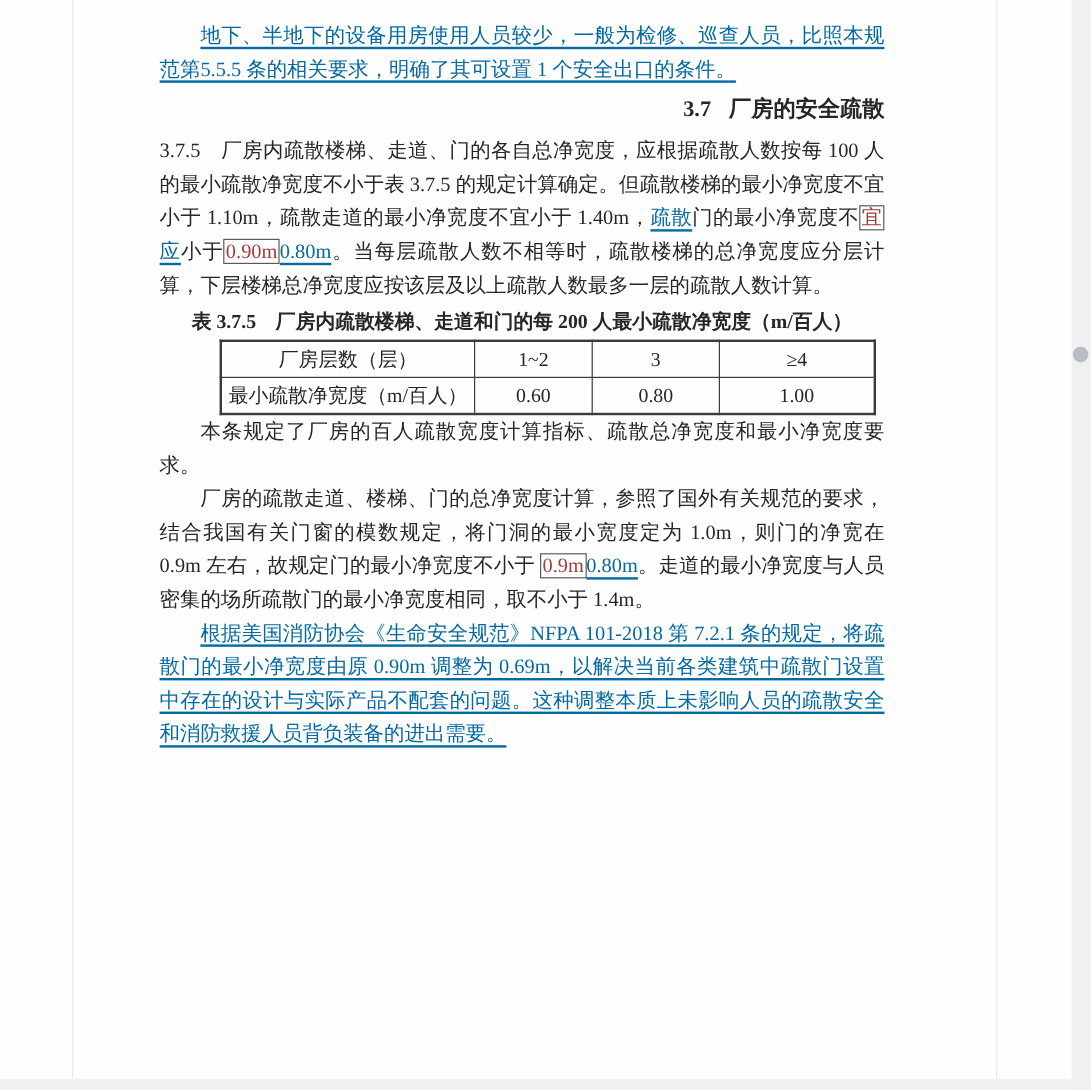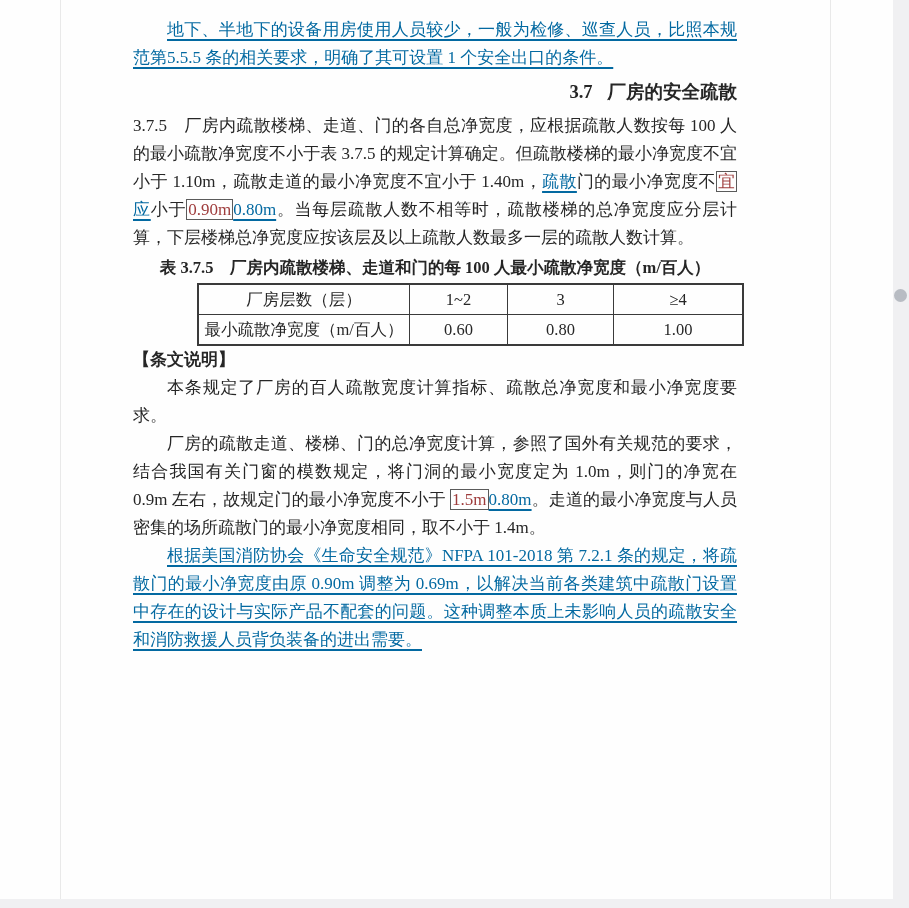--- a/index.html
+++ b/index.html
@@ -34,21 +34,21 @@
     line-height:28px; margin:6px 0;
   }
   .hgap { display:inline-block; width:15px; }
   .bold { font-weight:bold; }
   .tbl-title {
     font-weight:bold; font-size:16.5px; text-align:center;
     line-height:26px; margin-top:3px;
   }
   table.spec {
     border-collapse:collapse; table-layout:fixed;
-    width:540px; margin-left:64px; margin-top:2px;
+    width:540px; margin-left:50px; margin-top:2px;
     border:2px solid #3a3a3a;
   }
   table.spec td {
     border:1px solid #3a3a3a; text-align:center; vertical-align:middle;
     font-size:16.5px; padding:0; height:29px;
   }
   .c1 { width:210px; } .c2 { width:97px; } .c3 { width:105px; } .c4 { width:128px; }
   .after-table { margin-top:8px !important; }
 </style>
 </head>
@@ -63,41 +63,40 @@
 <div class="content">
 
 
 
   <p class="indent"><span class="rev">地下、半地下的设备用房使用人员较少，一般为检修、巡查人员，比照本规范第5.5.5 条的相关要求，明确了其可设置 1 个安全出口的条件。</span></p>
 
   <div class="heading"><span>3.7</span><span class="hgap"></span><span>厂房的安全疏散</span></div>
 
   <p><span>3.7.5　厂房内疏散楼梯、走道、门的各自总净宽度，应根据疏散人数按每 100 人的最小疏散净宽度不小于表 3.7.5 的规定计算确定。但疏散楼梯的最小净宽度不宜小于 1.10m，疏散走道的最小净宽度不宜小于 1.40m，</span><span class="rev">疏散</span><span>门的最小净宽度不</span><span class="del">宜</span><span class="rev">应</span><span>小于</span><span class="del">0.90m</span><span class="rev">0.80m</span><span>。当每层疏散人数不相等时，疏散楼梯的总净宽度应分层计算，下层楼梯总净宽度应按该层及以上疏散人数最多一层的疏散人数计算。</span></p>
 
-  <div class="tbl-title">表 3.7.5　厂房内疏散楼梯、走道和门的每 100 人最小疏散净宽度（m/百人）</div>
+  <div class="tbl-title">表 3.7.5　厂房内疏散楼梯、走道和门的每 200 人最小疏散净宽度（m/百人）</div>
 
   <table class="spec">
     <tbody>
         <tr>
       <td class="c1">厂房层数（层）</td>
       <td class="c2">1~2</td>
       <td class="c3">3</td>
       <td class="c4">≥4</td>
     </tr>
     <tr>
       <td>最小疏散净宽度（m/百人）</td>
       <td>0.60</td>
       <td>0.80</td>
       <td>1.00</td>
     </tr>
   </tbody>
     </table>
 
 
-  <p class="bold">【条文说明】</p>
 
   <p class="indent">本条规定了厂房的百人疏散宽度计算指标、疏散总净宽度和最小净宽度要求。</p>
 
-  <p class="indent"><span>厂房的疏散走道、楼梯、门的总净宽度计算，参照了国外有关规范的要求，结合我国有关门窗的模数规定，将门洞的最小宽度定为 1.0m，则门的净宽在 0.9m 左右，故规定门的最小净宽度不小于 </span><span class="del">1.5m</span><span class="rev">0.80m</span><span>。走道的最小净宽度与人员密集的场所疏散门的最小净宽度相同，取不小于 1.4m。</span></p>
+  <p class="indent"><span>厂房的疏散走道、楼梯、门的总净宽度计算，参照了国外有关规范的要求，结合我国有关门窗的模数规定，将门洞的最小宽度定为 1.0m，则门的净宽在 0.9m 左右，故规定门的最小净宽度不小于 </span><span class="del">0.9m</span><span class="rev">0.80m</span><span>。走道的最小净宽度与人员密集的场所疏散门的最小净宽度相同，取不小于 1.4m。</span></p>
 
   <p class="indent"><span class="rev">根据美国消防协会《生命安全规范》NFPA 101-2018 第 7.2.1 条的规定，将疏散门的最小净宽度由原 0.90m 调整为 0.69m，以解决当前各类建筑中疏散门设置中存在的设计与实际产品不配套的问题。这种调整本质上未影响人员的疏散安全和消防救援人员背负装备的进出需要。</span></p>
 
 </div>
 
 </body></html>

